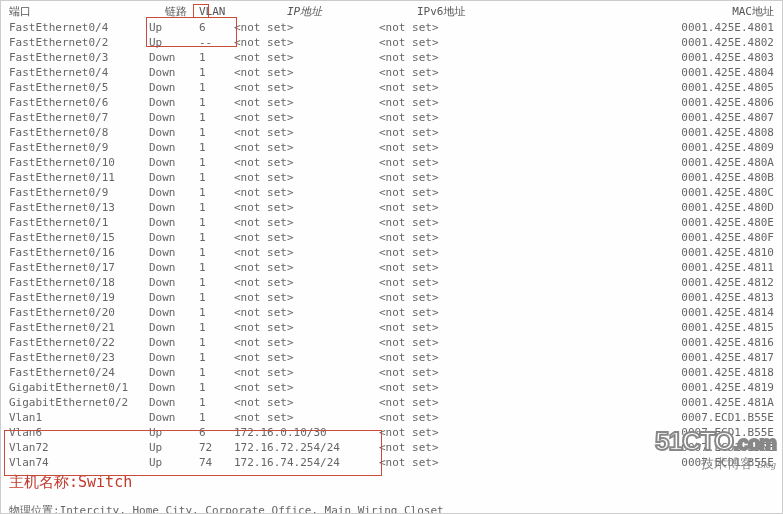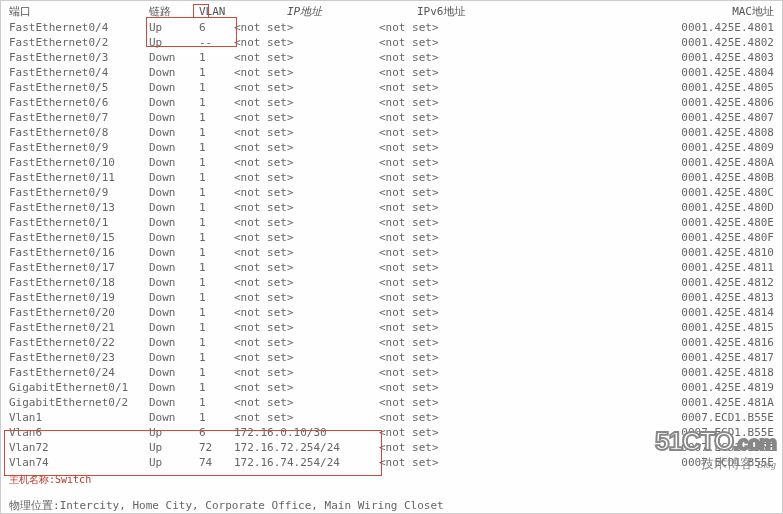--- a/index.html
+++ b/index.html
@@ -27,21 +27,21 @@
     }
     thead td { color: #555; }
     .col-port { width: 140px; }
     .col-link { width: 50px; }
     .col-vlan { width: 35px; margin-top: 36px; }
     .col-ip { width: 145px; }
     .col-ipv6 { }
     .col-mac { text-align: right; }
     .hostname-row {
       color: #c0392b;
-      font-size: 10px;
+      font-size: 15px;
       padding: 3px 2px 5px 2px;
     }
     .location-row {
       color: #666;
       font-size: 11px;
       padding: 6px 2px;
     }
     .highlight-box {
       position: absolute;
       border: 1px solid #c94c3a;
@@ -76,21 +76,21 @@
 <body>
 
 <div class="highlight-box" style="left:145px; top:16px; width:91px; height:30px;"></div>
 <div class="highlight-box" style="left:192px; top:3px; width:16px; height:14px;"></div>
 <div class="highlight-box" style="left:3px; top:429px; width:378px; height:46px;"></div>
 
 <table>
   <thead>
     <tr>
       <td class="col-port">端口</td>
-      <td class="col-link" style="text-align:left; padding-right:10px;">链路</td>
+      <td class="col-link" style="text-align:right; padding-right:10px;">链路</td>
       <td class="col-vlan">VLAN</td>
       <td class="col-ip" style="text-align:center;font-style:italic;">IP地址</td>
       <td class="col-ipv6" style="padding-left:40px;">IPv6地址</td>
       <td class="col-mac">MAC地址</td>
     </tr>
   </thead>
   <tbody id="tbody">
       <tr>
         <td class="col-port">FastEthernet0/4</td>
         <td class="col-link">Up</td>

